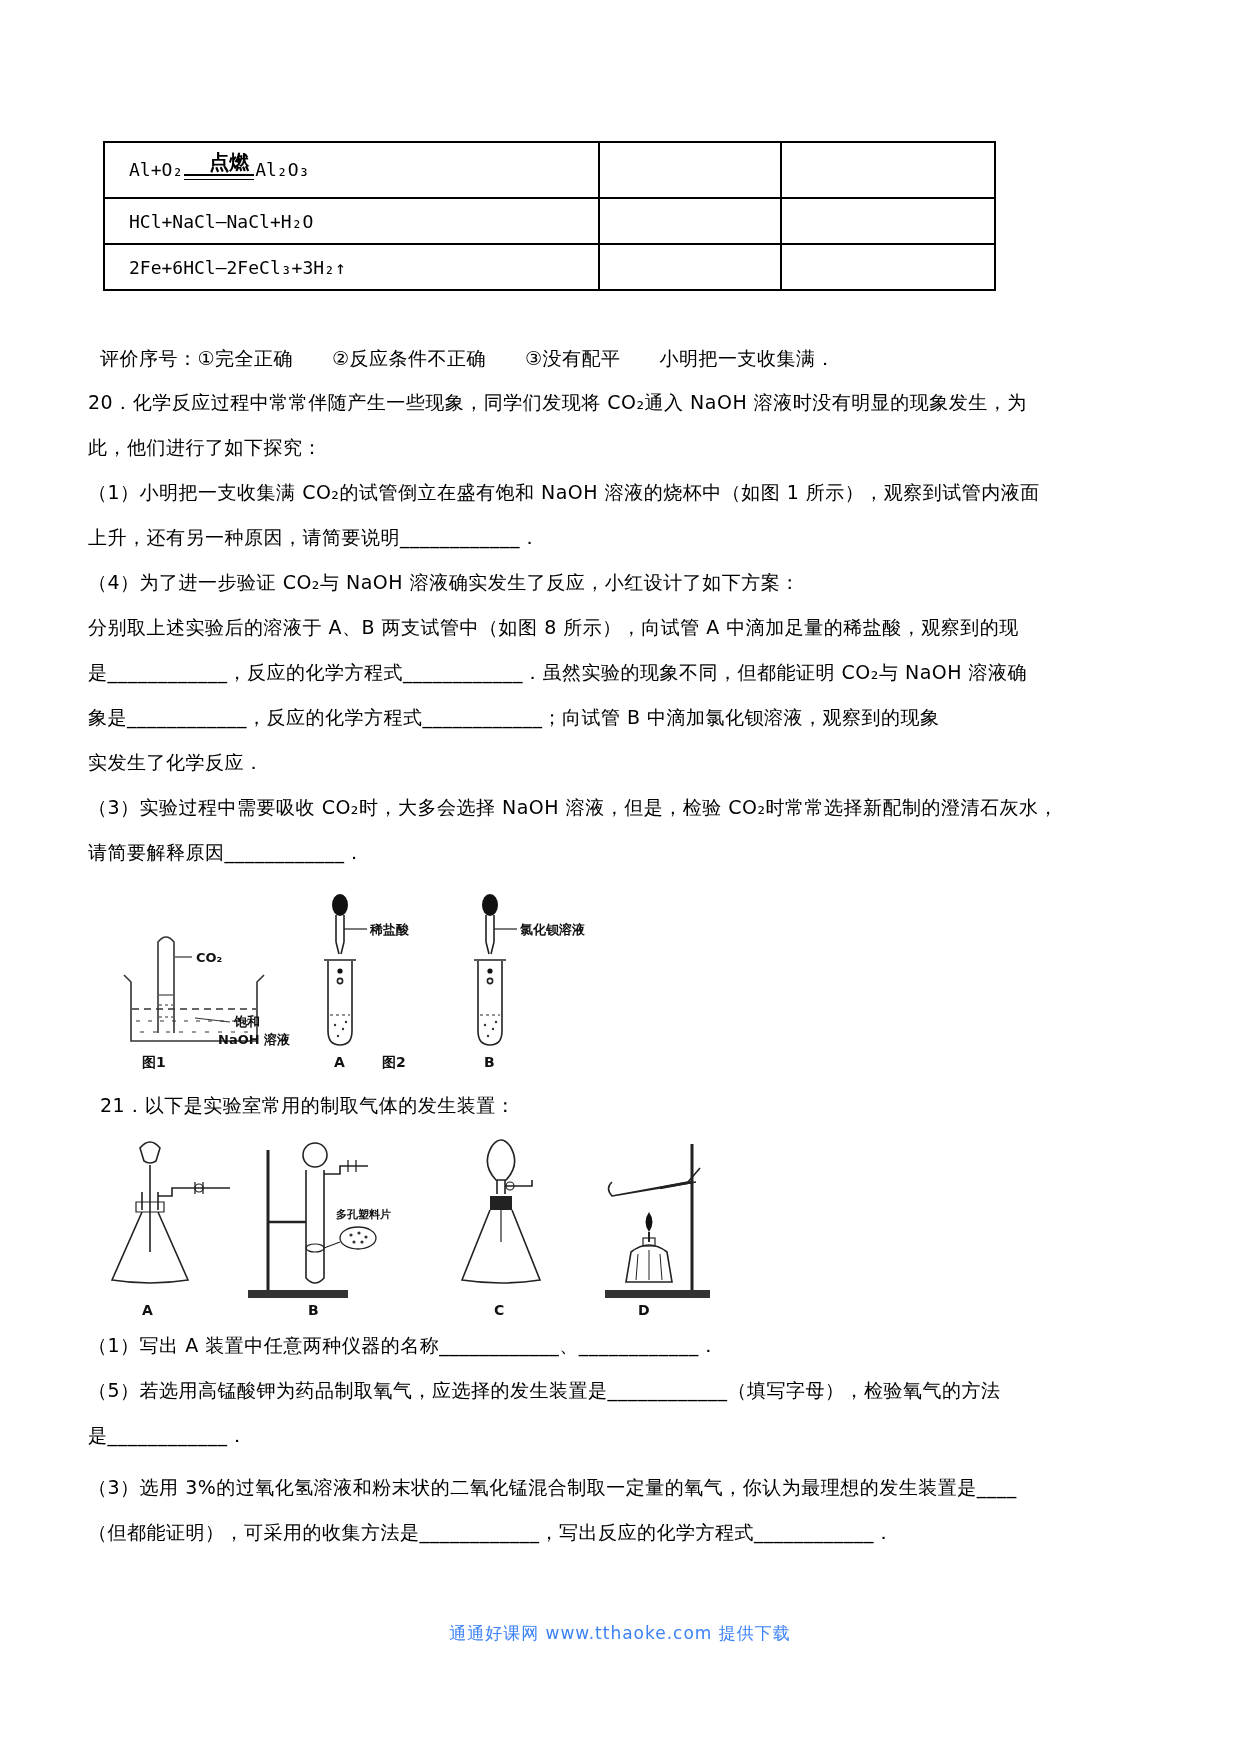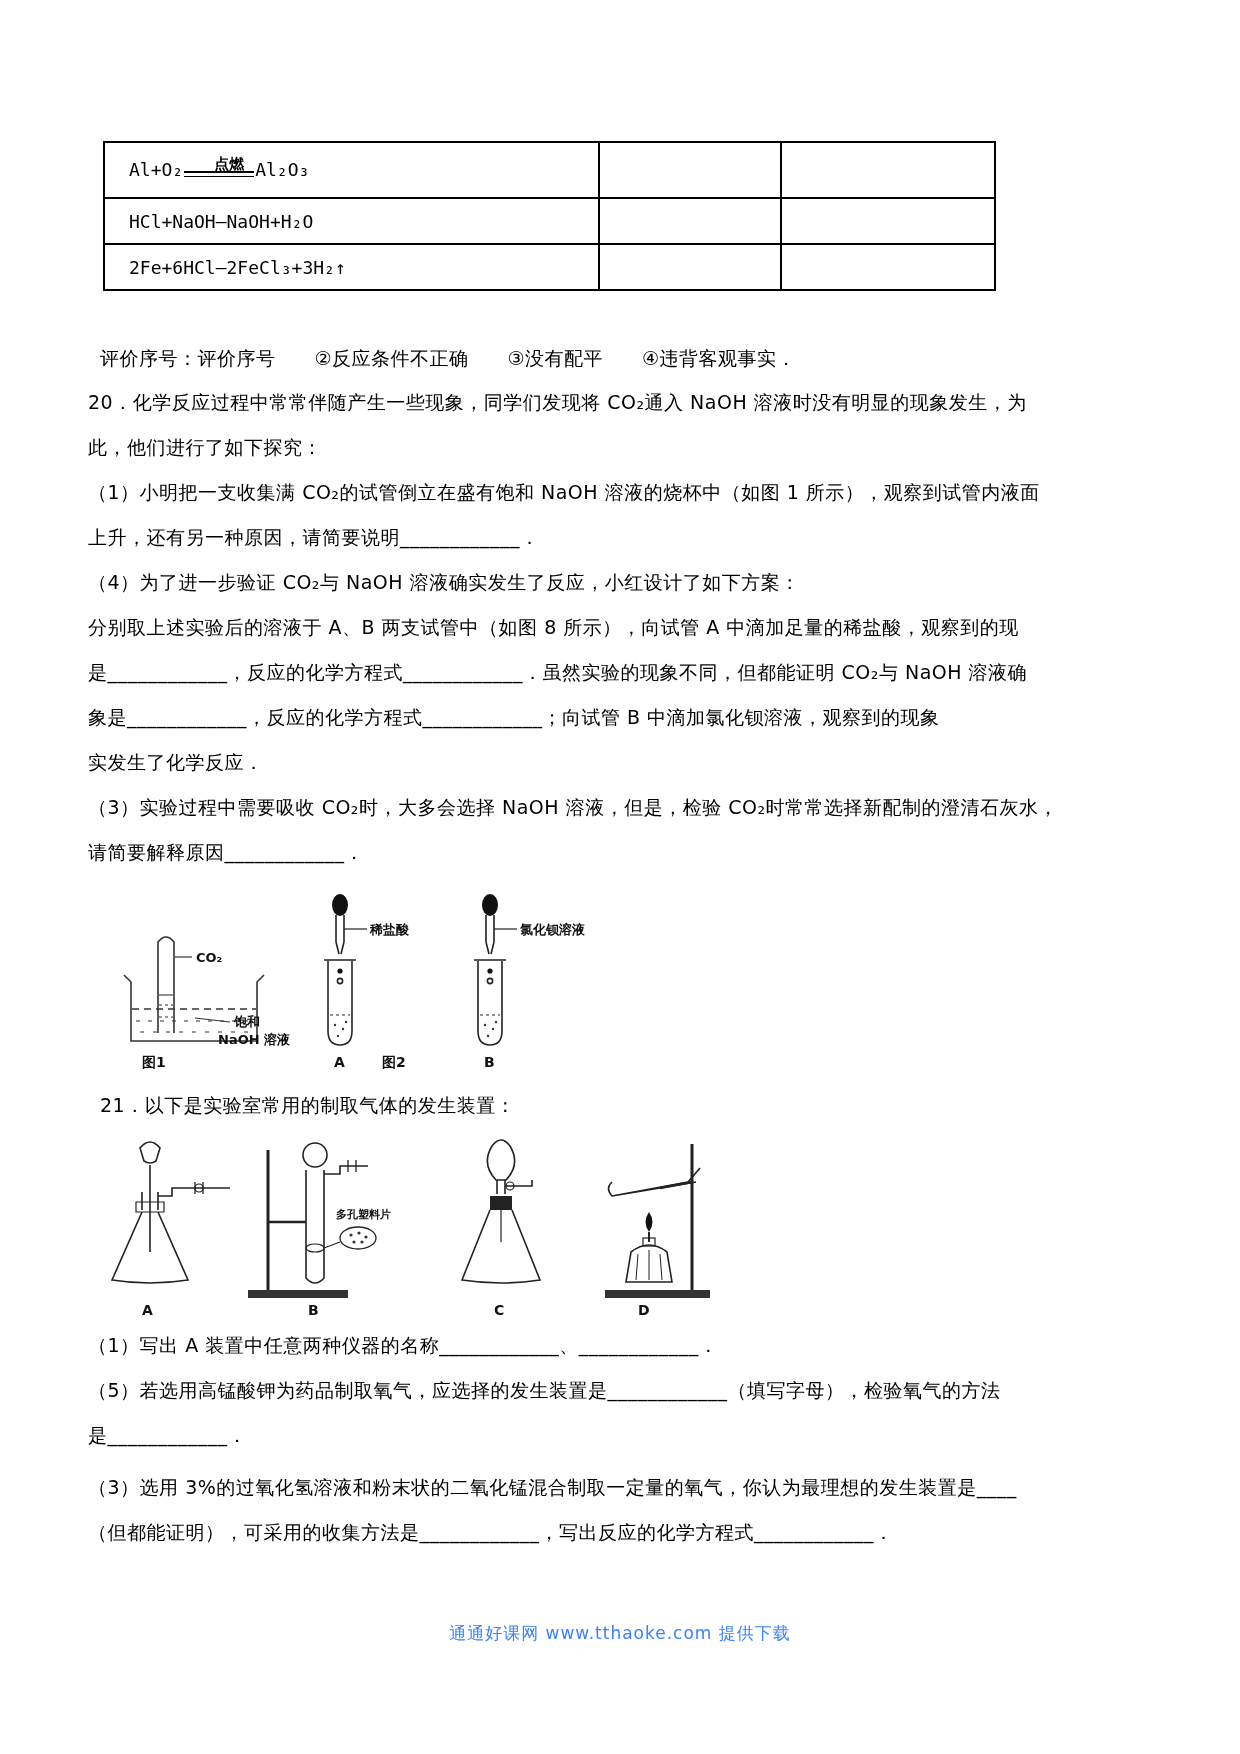--- a/index.html
+++ b/index.html
@@ -33,21 +33,21 @@
   .eq-table tr.r2 td, .eq-table tr.r3 td { height: 36px; }
   .cond {
     display: inline-flex;
     flex-direction: column;
     align-items: center;
     vertical-align: middle;
     margin: 0 1px;
     position: relative;
     top: -4px;
   }
-  .cond-text { font-size: 15px; line-height: 1.05; font-weight: bold; font-family: Liberation Sans, sans-serif; margin-left: 20px; }
+  .cond-text { font-size: 20px; line-height: 1.05; font-weight: bold; font-family: Liberation Mono, monospace; margin-left: 20px; }
   .cond-line { width: 70px; height: 3px; border-top: 2px solid #000; border-bottom: 1px solid #000; }
   
   .tline {
     position: absolute;
     left: 100px;
     width: 1100px;
     white-space: nowrap;
     font-size: 19px;
     letter-spacing: 0.5px;
     line-height: 45px;
@@ -87,33 +87,33 @@
       <td class="c1">
         <span>Al+O₂</span><span class="cond">
               <span class="cond-text">点燃</span>
               <span class="cond-line"></span>
             </span><span>Al₂O₃</span>
       </td>
       <td class="c2"></td>
       <td class="c3"></td>
     </tr>
     <tr class="r2">
-      <td class="c1">HCl+NaOH—NaOH+H₂O</td>
+      <td class="c1">HCl+NaCl—NaCl+H₂O</td>
       <td class="c2"></td>
       <td class="c3"></td>
     </tr>
     <tr class="r3">
       <td class="c1">2Fe+6HCl—2FeCl₃+3H₂↑</td>
       <td class="c2"></td>
       <td class="c3"></td>
     </tr>
   </tbody>
     </table>
 
-  <div class="tline" style="top:336px;">评价序号：评价序号　　②反应条件不正确　　③没有配平　　④违背客观事实．</div>
+  <div class="tline" style="top:336px;">评价序号：①完全正确　　②反应条件不正确　　③没有配平　　小明把一支收集满．</div>
 
   <div class="lines-block" style="top:380px;">
     <div class="bline">20．化学反应过程中常常伴随产生一些现象，同学们发现将 CO₂通入 NaOH 溶液时没有明显的现象发生，为</div>
     <div class="bline">此，他们进行了如下探究：</div>
     <div class="bline">（1）小明把一支收集满 CO₂的试管倒立在盛有饱和 NaOH 溶液的烧杯中（如图 1 所示），观察到试管内液面</div>
     <div class="bline">上升，还有另一种原因，请简要说明____________．</div>
     <div class="bline">（4）为了进一步验证 CO₂与 NaOH 溶液确实发生了反应，小红设计了如下方案：</div>
     <div class="bline">分别取上述实验后的溶液于 A、B 两支试管中（如图 8 所示），向试管 A 中滴加足量的稀盐酸，观察到的现</div>
     <div class="bline">是____________，反应的化学方程式____________．虽然实验的现象不同，但都能证明 CO₂与 NaOH 溶液确</div>
     <div class="bline">象是____________，反应的化学方程式____________；向试管 B 中滴加氯化钡溶液，观察到的现象</div>

